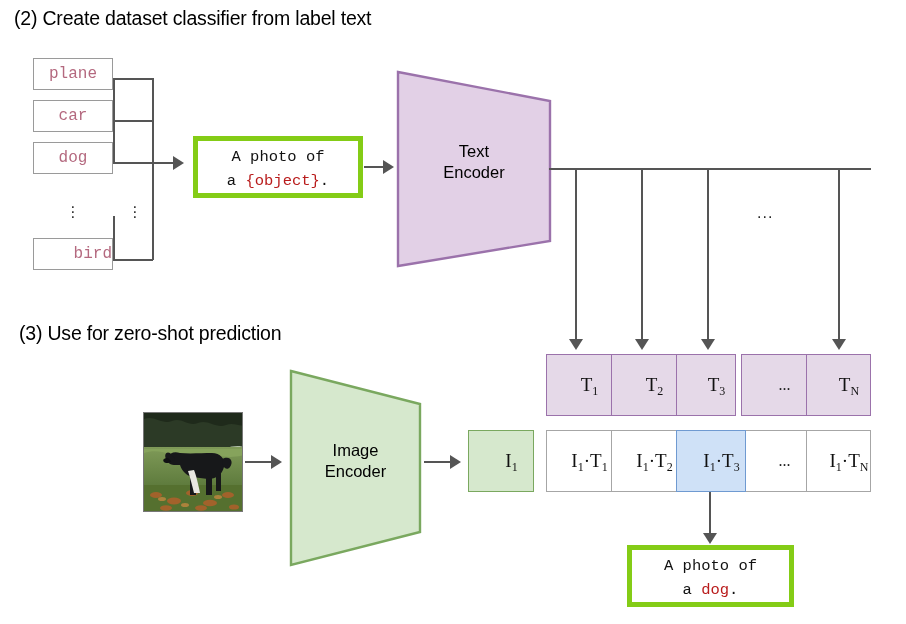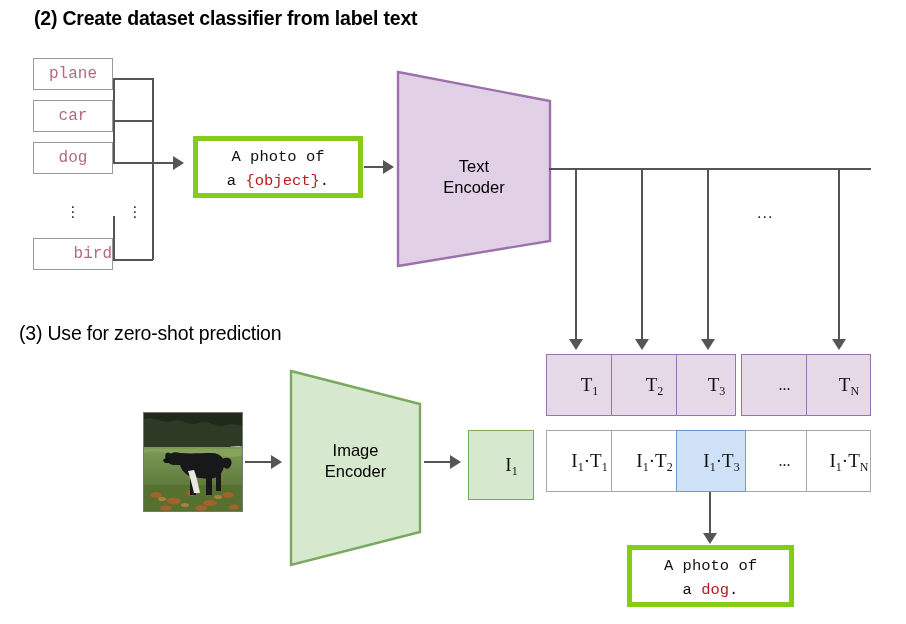--- a/index.html
+++ b/index.html
@@ -23,21 +23,21 @@
   .abs { position: absolute; }
 
   
   .heading {
     font-family: "Liberation Sans", sans-serif;
     font-size: 19.5px;
     color: #000000;
     white-space: nowrap;
     letter-spacing: -0.2px;
   }
-  #heading-2 { left: 34px; top: 7px; font-weight: bold; }
+  #heading-2 { left: 14px; top: 7px; }
   #heading-3 { left: 19px; top: 322px; text-align: center; }
 
   
   .label-box {
     width: 80px;
     height: 32px;
     border: 1.4px solid #9a9a9a;
     background: #ffffff;
     box-sizing: border-box;
     display: flex;
@@ -103,21 +103,21 @@
     font-family: "Liberation Sans", sans-serif;
     font-size: 16.5px;
     color: #000000;
     line-height: 1.25;
   }
 
   #text-encoder {
     left: 396px; top: 69px;
     width: 156px; height: 200px;
   }
-  #text-encoder .encoder-label { top: 72px; margin-top: 15px; }
+  #text-encoder .encoder-label { top: 72px; }
 
   #image-encoder {
     left: 289px; top: 368px;
     width: 133px; height: 200px;
   }
   #image-encoder .encoder-label { top: 72px; }
 
   
   #dog-photo {
     left: 143px; top: 412px;
@@ -162,21 +162,21 @@
     border: 1.5px solid #6f9ad1;
     z-index: 3;
   }
   .dots-cell {
     font-size: 16px;
     color: #222;
   }
 
   #i1-cell {
     left: 468px; top: 430px;
-    width: 66px; height: 70px;
+    width: 66px; height: 62px;
     background: #d6e8cd;
     border: 1.5px solid #7aa85f;
   }
   .arrow-head {
     position: absolute;
     width: 0; height: 0;
   }
   .arrow-head.right {
     border-top: 7px solid transparent;
     border-bottom: 7px solid transparent;

